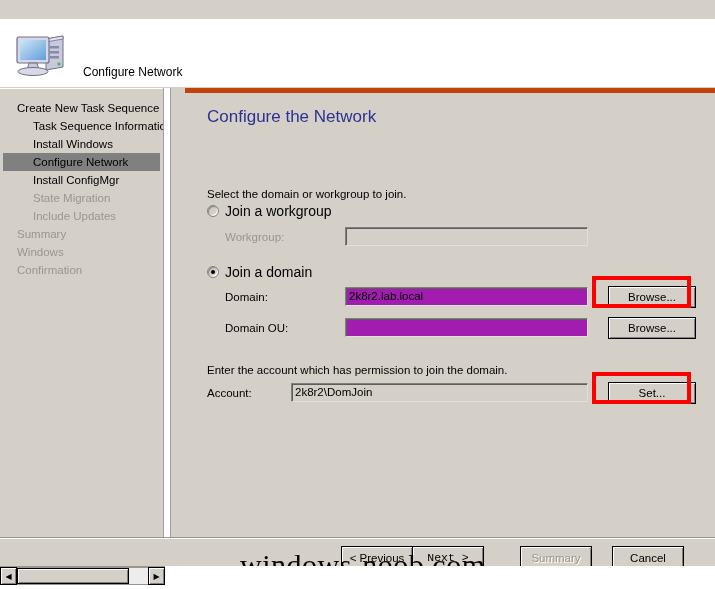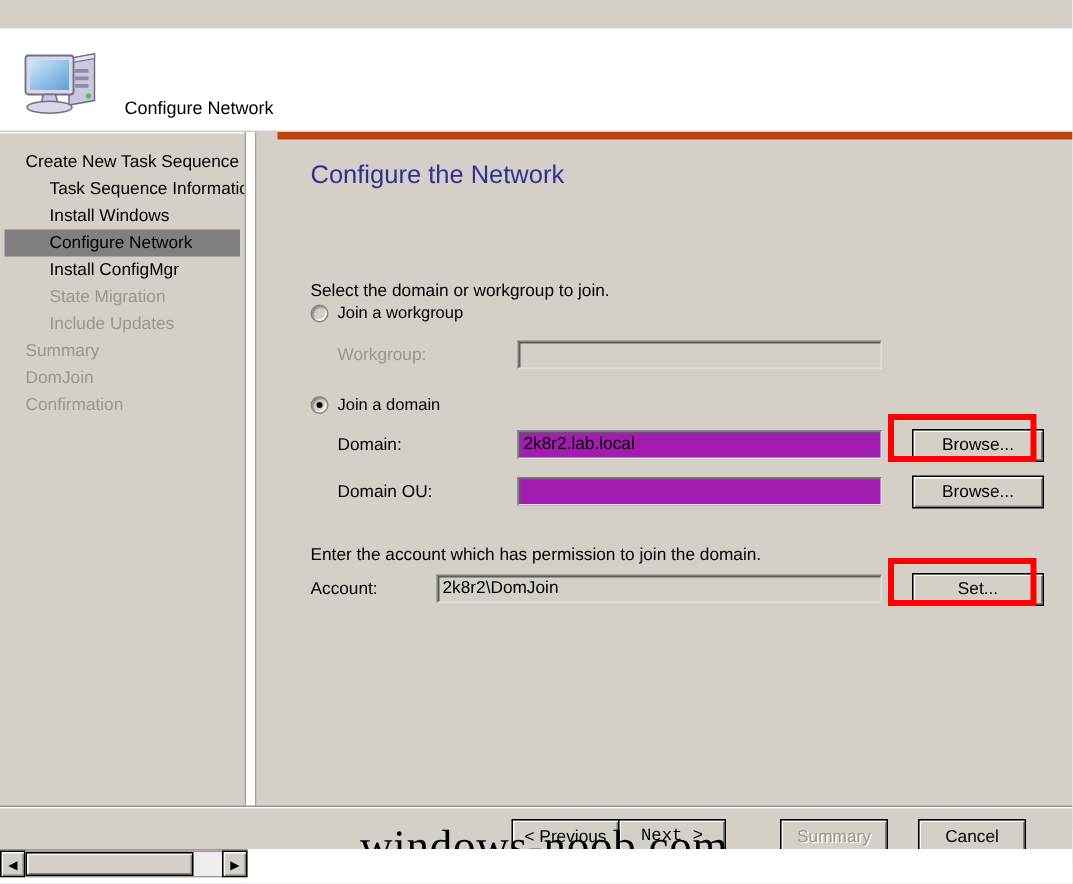--- a/index.html
+++ b/index.html
@@ -201,21 +201,21 @@
   }
   .radio-mark.on::after {
     content: "";
     position: absolute;
     left: 3px; top: 3px;
     width: 4px; height: 4px;
     border-radius: 50%;
     background: #000000;
   }
   .radio-label {
-    font-size: 11px;
+    font-size: 14px;
     color: #000000;
   }
 
   .field-label {
     position: absolute;
     font-size: 11.5px;
     color: #000000;
     white-space: nowrap;
   }
   .field-label.dim { color: #9a968e; }
@@ -417,21 +417,21 @@
 
   <div id="sidebar">
       <div class="nav-item lvl0"><span class="lbl">Create New Task Sequence</span></div>
       <div class="nav-item lvl1"><span class="lbl">Task Sequence Informatio</span></div>
       <div class="nav-item lvl1"><span class="lbl">Install Windows</span></div>
       <div class="nav-item lvl1 selected"><span class="lbl">Configure Network</span></div>
       <div class="nav-item lvl1"><span class="lbl">Install ConfigMgr</span></div>
       <div class="nav-item lvl1 dim"><span class="lbl">State Migration</span></div>
       <div class="nav-item lvl1 dim"><span class="lbl">Include Updates</span></div>
       <div class="nav-item lvl0 dim"><span class="lbl">Summary</span></div>
-      <div class="nav-item lvl0 dim"><span class="lbl">DomJoin</span></div>
+      <div class="nav-item lvl0 dim"><span class="lbl">Windows</span></div>
       <div class="nav-item lvl0 dim"><span class="lbl">Confirmation</span></div>
     </div>
   <div id="sidebar-gap"></div>
 
   <div id="content">
 
     <div id="page-heading">Configure the Network</div>
 
     <div class="instr" id="instr-domain">Select the domain or workgroup to join.</div>
 

